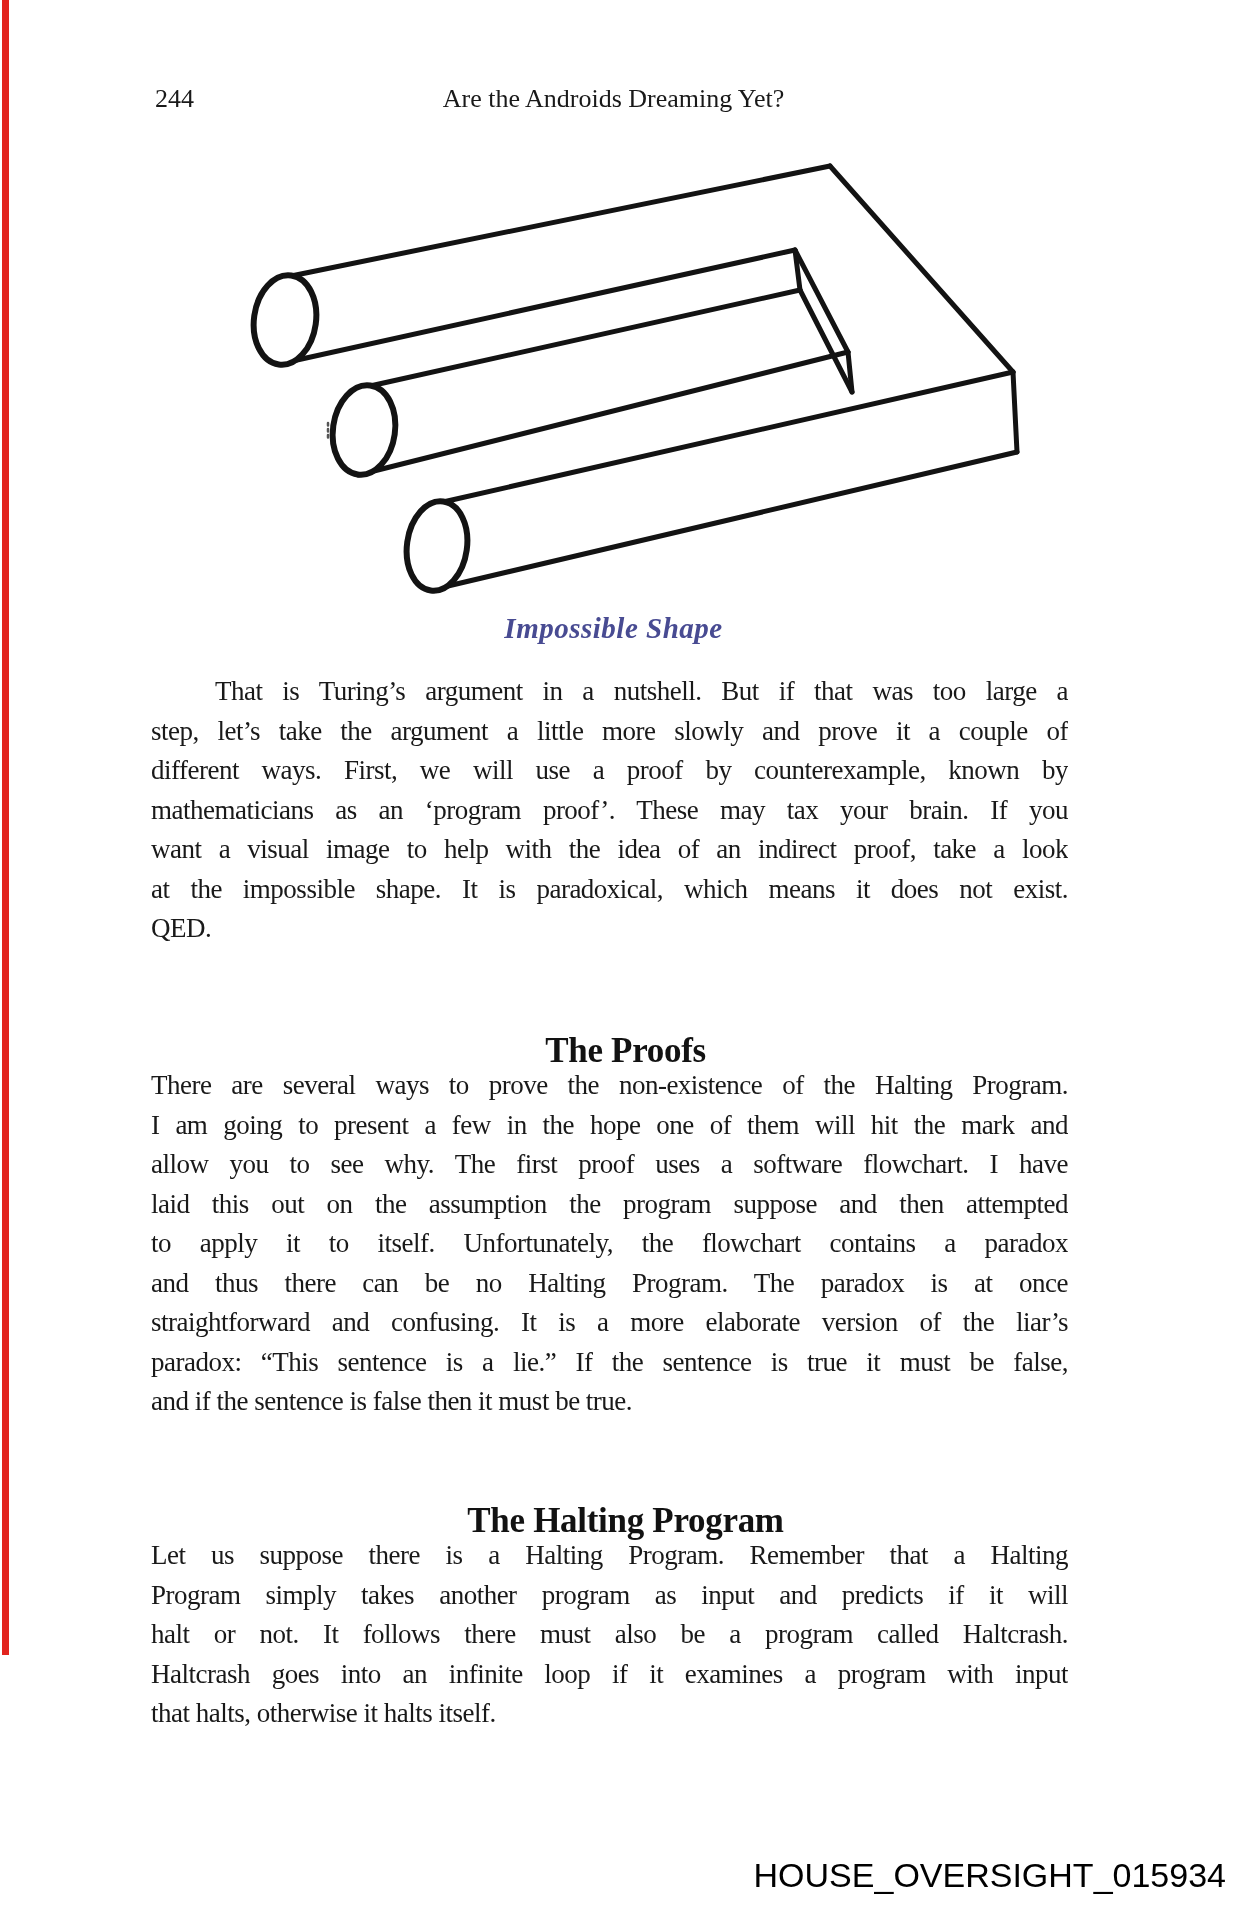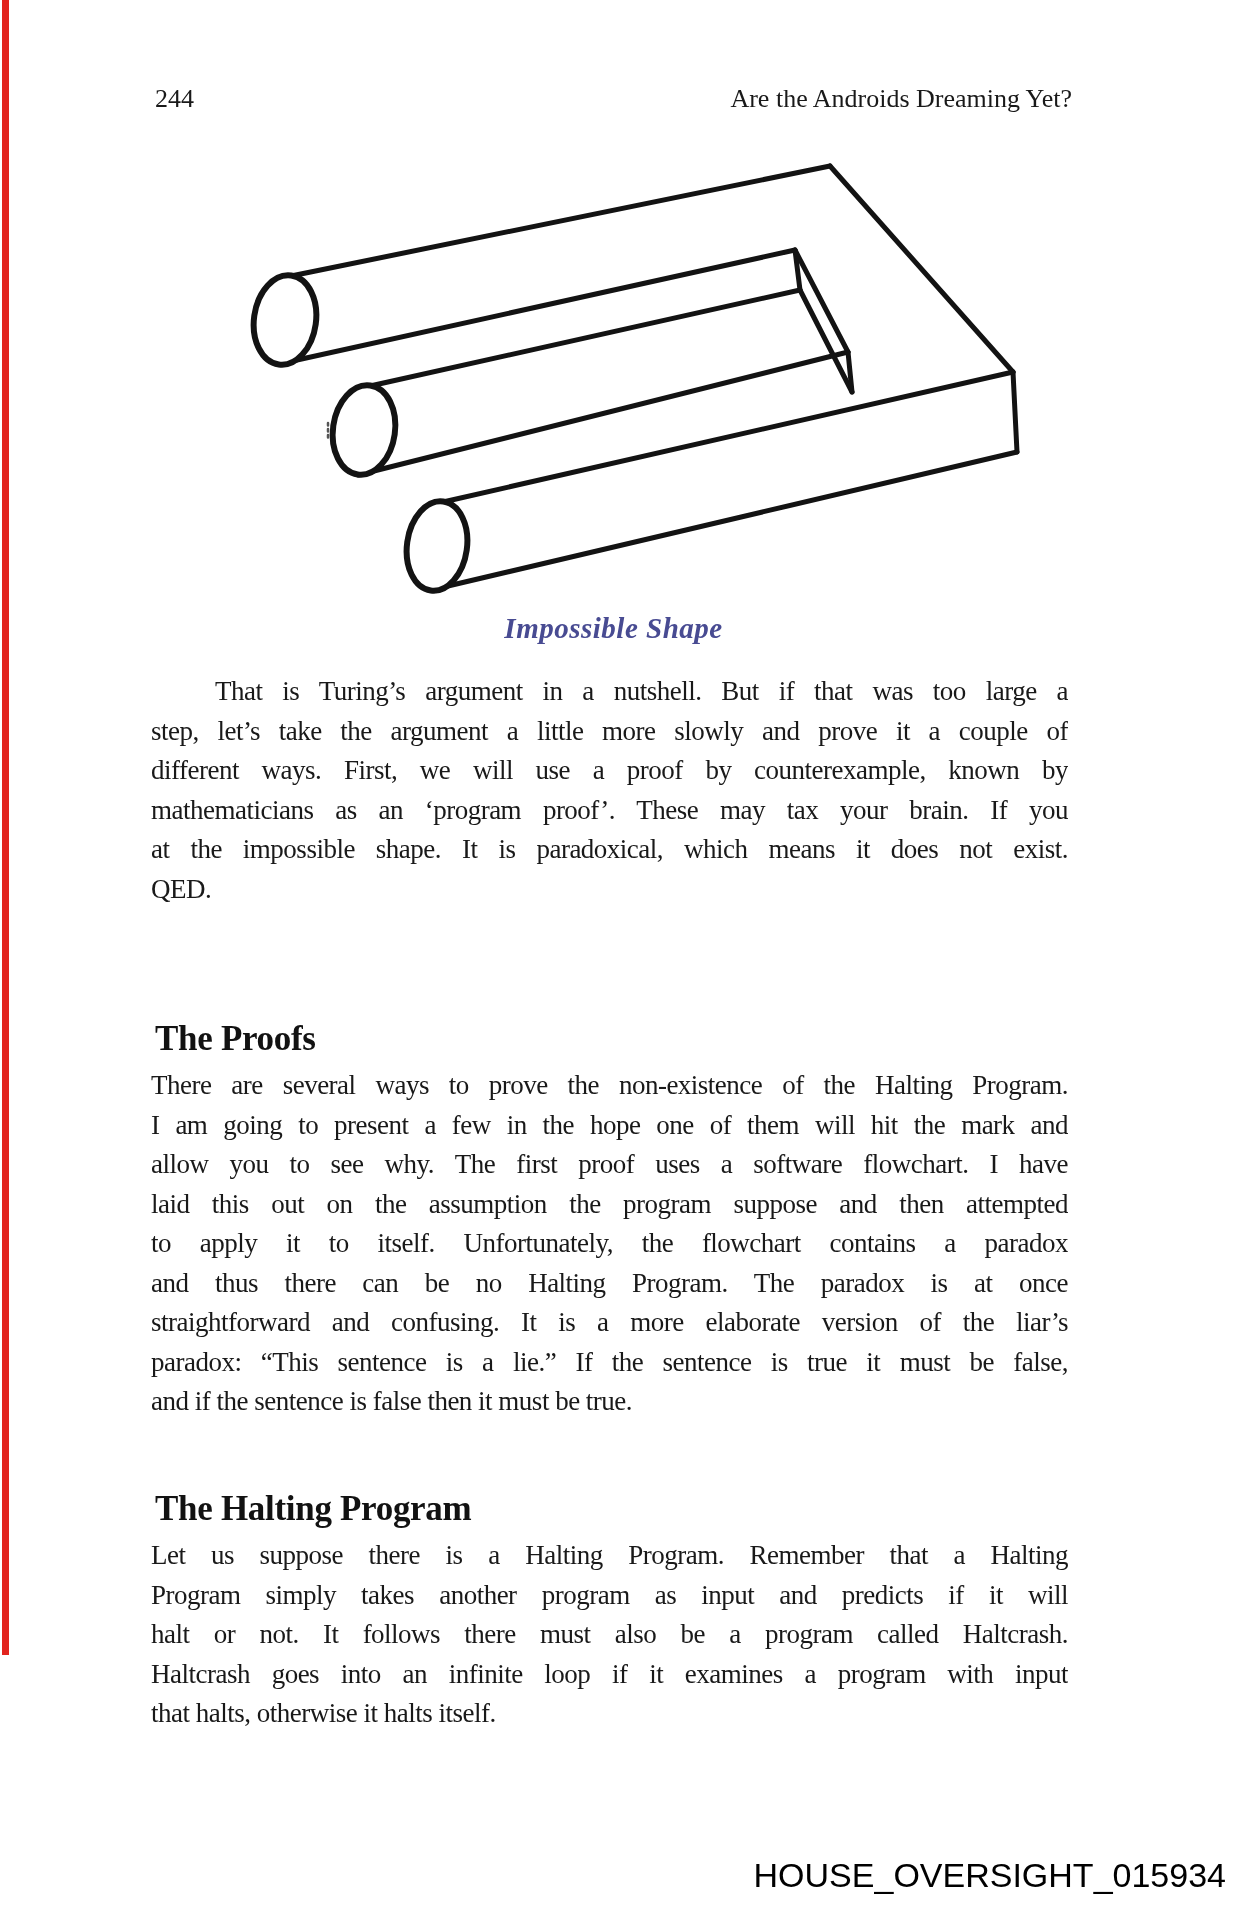--- a/index.html
+++ b/index.html
@@ -3,40 +3,40 @@
 <meta charset="utf-8">
 <style>
   html,body{margin:0;padding:0;}
   body{
     width:1248px;height:1920px;position:relative;background:#ffffff;
     font-family:"Liberation Serif",serif;color:#191919;overflow:hidden;
   }
   .red-stripe{position:absolute;left:2px;top:0;width:7px;height:1655px;}
   .page-header{position:absolute;top:84px;left:155px;width:917px;height:34px;font-size:26px;}
   .page-number{position:absolute;left:0;top:0;}
-  .running-title{display:block;text-align:right;}
+  .running-title{display:block;text-align:center;}
   .figure-svg{position:absolute;left:200px;top:140px;}
   .figure-caption{
     position:absolute;top:612px;left:155px;width:917px;text-align:center;
     font-size:29px;font-weight:bold;font-style:italic;letter-spacing:0.5px;
   }
   .para{
     position:absolute;left:151px;width:917px;
     font-size:27px;line-height:39.5px;letter-spacing:-0.5px;
   }
   .para .line{
     text-align:justify;text-align-last:justify;
     height:39.5px;overflow:hidden;
   }
   .para .line.last{text-align-last:left;}
   .para.indent-first .line:first-child{text-indent:64px;}
   #intro-para{top:672px;}
   .section-heading{
-    position:absolute;left:155px;width:917px;margin:0;
-    font-size:35px;font-weight:bold;line-height:42px;letter-spacing:-0.3px;color:#121212;
+    position:absolute;left:155px;width:917px;margin:12px;
+    font-size:35px;font-weight:bold;line-height:42px;letter-spacing:-0.3px;color:#121212;text-align:center;
   }
   #heading-proofs{top:1018px;}
   #para-proofs{top:1066px;}
   #heading-halting{top:1488px;}
   #para-halting{top:1536px;}
   .bates-stamp{
     position:absolute;top:1856px;left:155px;right:22px;text-align:right;
     font-family:"Liberation Sans",sans-serif;font-size:34px;color:#000000;letter-spacing:0px;
   }
 </style>
@@ -75,20 +75,21 @@
   <line x1="328" y1="423" x2="328" y2="441" stroke="#555" stroke-width="2.5" stroke-dasharray="2.5 3.5"></line>
 </svg>
 
 <div class="figure-caption" style="color: rgb(72, 75, 146);">Impossible Shape</div>
 
 <div class="para indent-first" id="intro-para">
     <div class="line">That is Turing’s argument in a nutshell. But if that was too large a</div>
     <div class="line">step, let’s take the argument a little more slowly and prove it a couple of</div>
     <div class="line">different ways. First, we will use a proof by counterexample, known by</div>
     <div class="line">mathematicians as an ‘program proof’. These may tax your brain. If you</div>
+    <div class="line">want a visual image to help with the idea of an indirect proof, take a look</div>
     <div class="line">at the impossible shape. It is paradoxical, which means it does not exist.</div>
     <div class="line last">QED.</div>
   </div>
 
 <h2 class="section-heading" id="heading-proofs">The Proofs</h2>
 
 <div class="para" id="para-proofs">
     <div class="line">There are several ways to prove the non-existence of the Halting Program.</div>
     <div class="line">I am going to present a few in the hope one of them will hit the mark and</div>
     <div class="line">allow you to see why. The first proof uses a software flowchart. I have</div>

